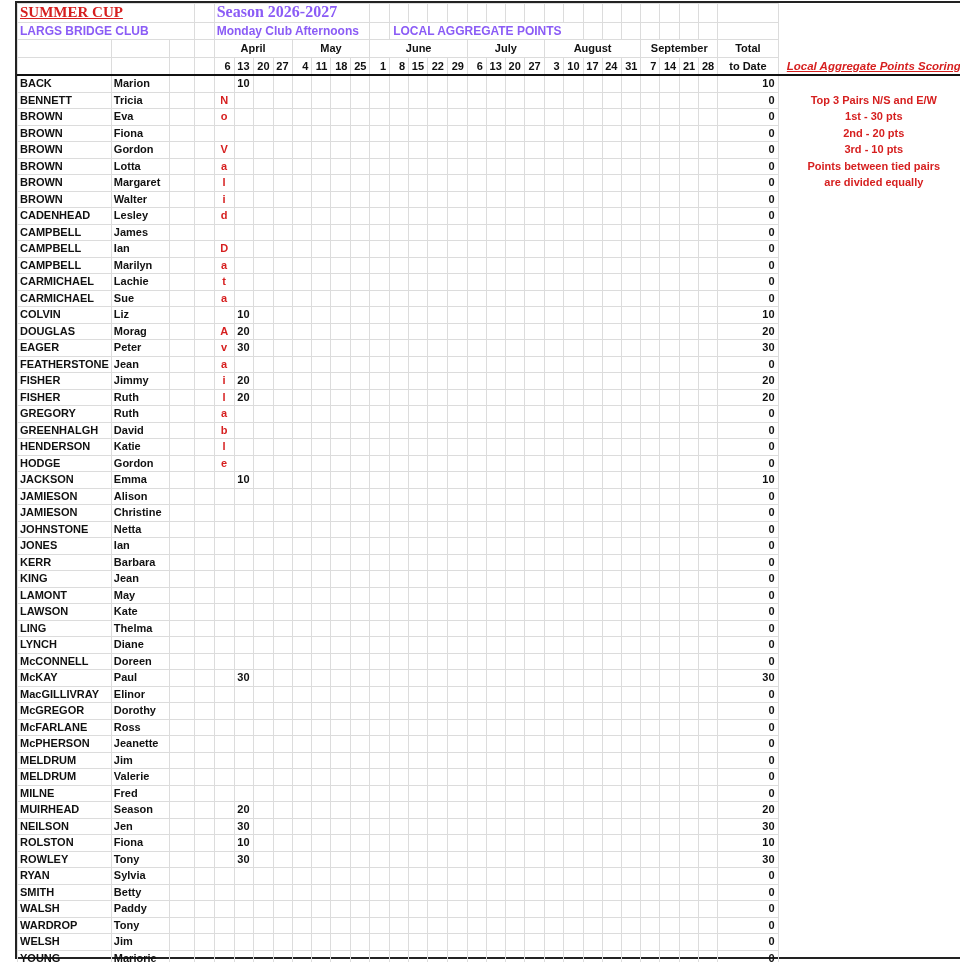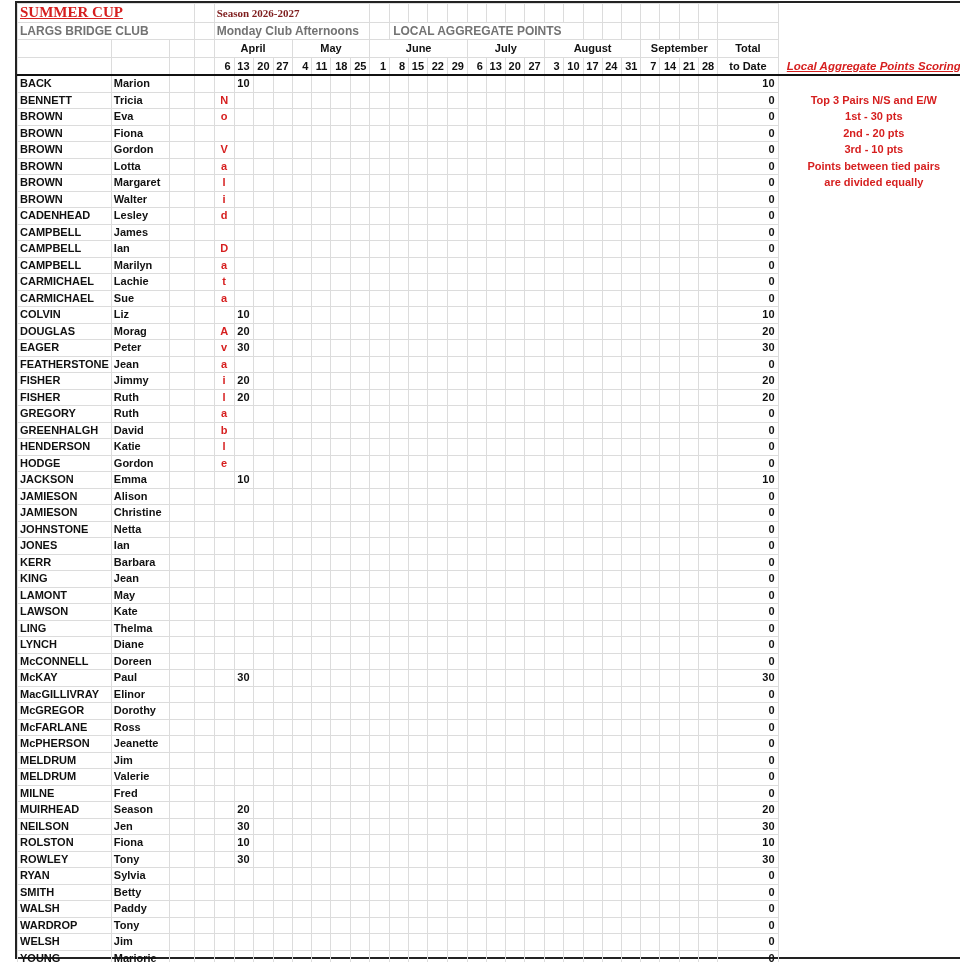--- a/index.html
+++ b/index.html
@@ -8,22 +8,22 @@
   table { border-collapse: collapse; table-layout: fixed; position: absolute; left: 0; top: 0; }
   td { border: 1px solid #dcdcdc; padding: 0 2px; height: 15.5px; line-height: 15.5px; font-size: 11px; font-weight: bold; color: #111; white-space: nowrap; overflow: visible; box-sizing: border-box; }
   td.num { text-align: right; padding-right: 3px; }
   td.ctr { text-align: center; }
   td.red { color: #d61f1f; }
   tr.hdr td { height: 16.5px; line-height: 16.5px; }
   tr.hdr4 td { border-bottom: 2px solid #111; }
   td.right-col { border-left: 1px solid #dcdcdc; border-right: none; border-top-color: #fff; border-bottom-color: #fff; }
   td.right-col.score { color: #d61f1f; text-align: center; }
   .title-big { font-family: "Liberation Serif", "DejaVu Serif", serif; font-size: 15px; font-weight: bold; color: #d61f1f; text-decoration: underline; }
-  .title-red { color: #737373; font-size: 12px; }
-  .season { color: #7f1d1d; font-family: "Liberation Serif", "DejaVu Serif", serif; font-size: 11px; }
+  .title-red { color: #8b5cf6; font-size: 12px; }
+  .season { color: #8b5cf6; font-family: "Liberation Serif", "DejaVu Serif", serif; font-size: 16px; }
   .scoring-head { color: #d61f1f; font-style: italic; text-decoration: underline; font-size: 11.5px; text-align: center; }
 </style>
 </head>
 <body>
 
 <div class="sheet">
   <table id="grid">
     <colgroup id="cols">
         <col style="width: 93px;">
         <col style="width: 58px;">

